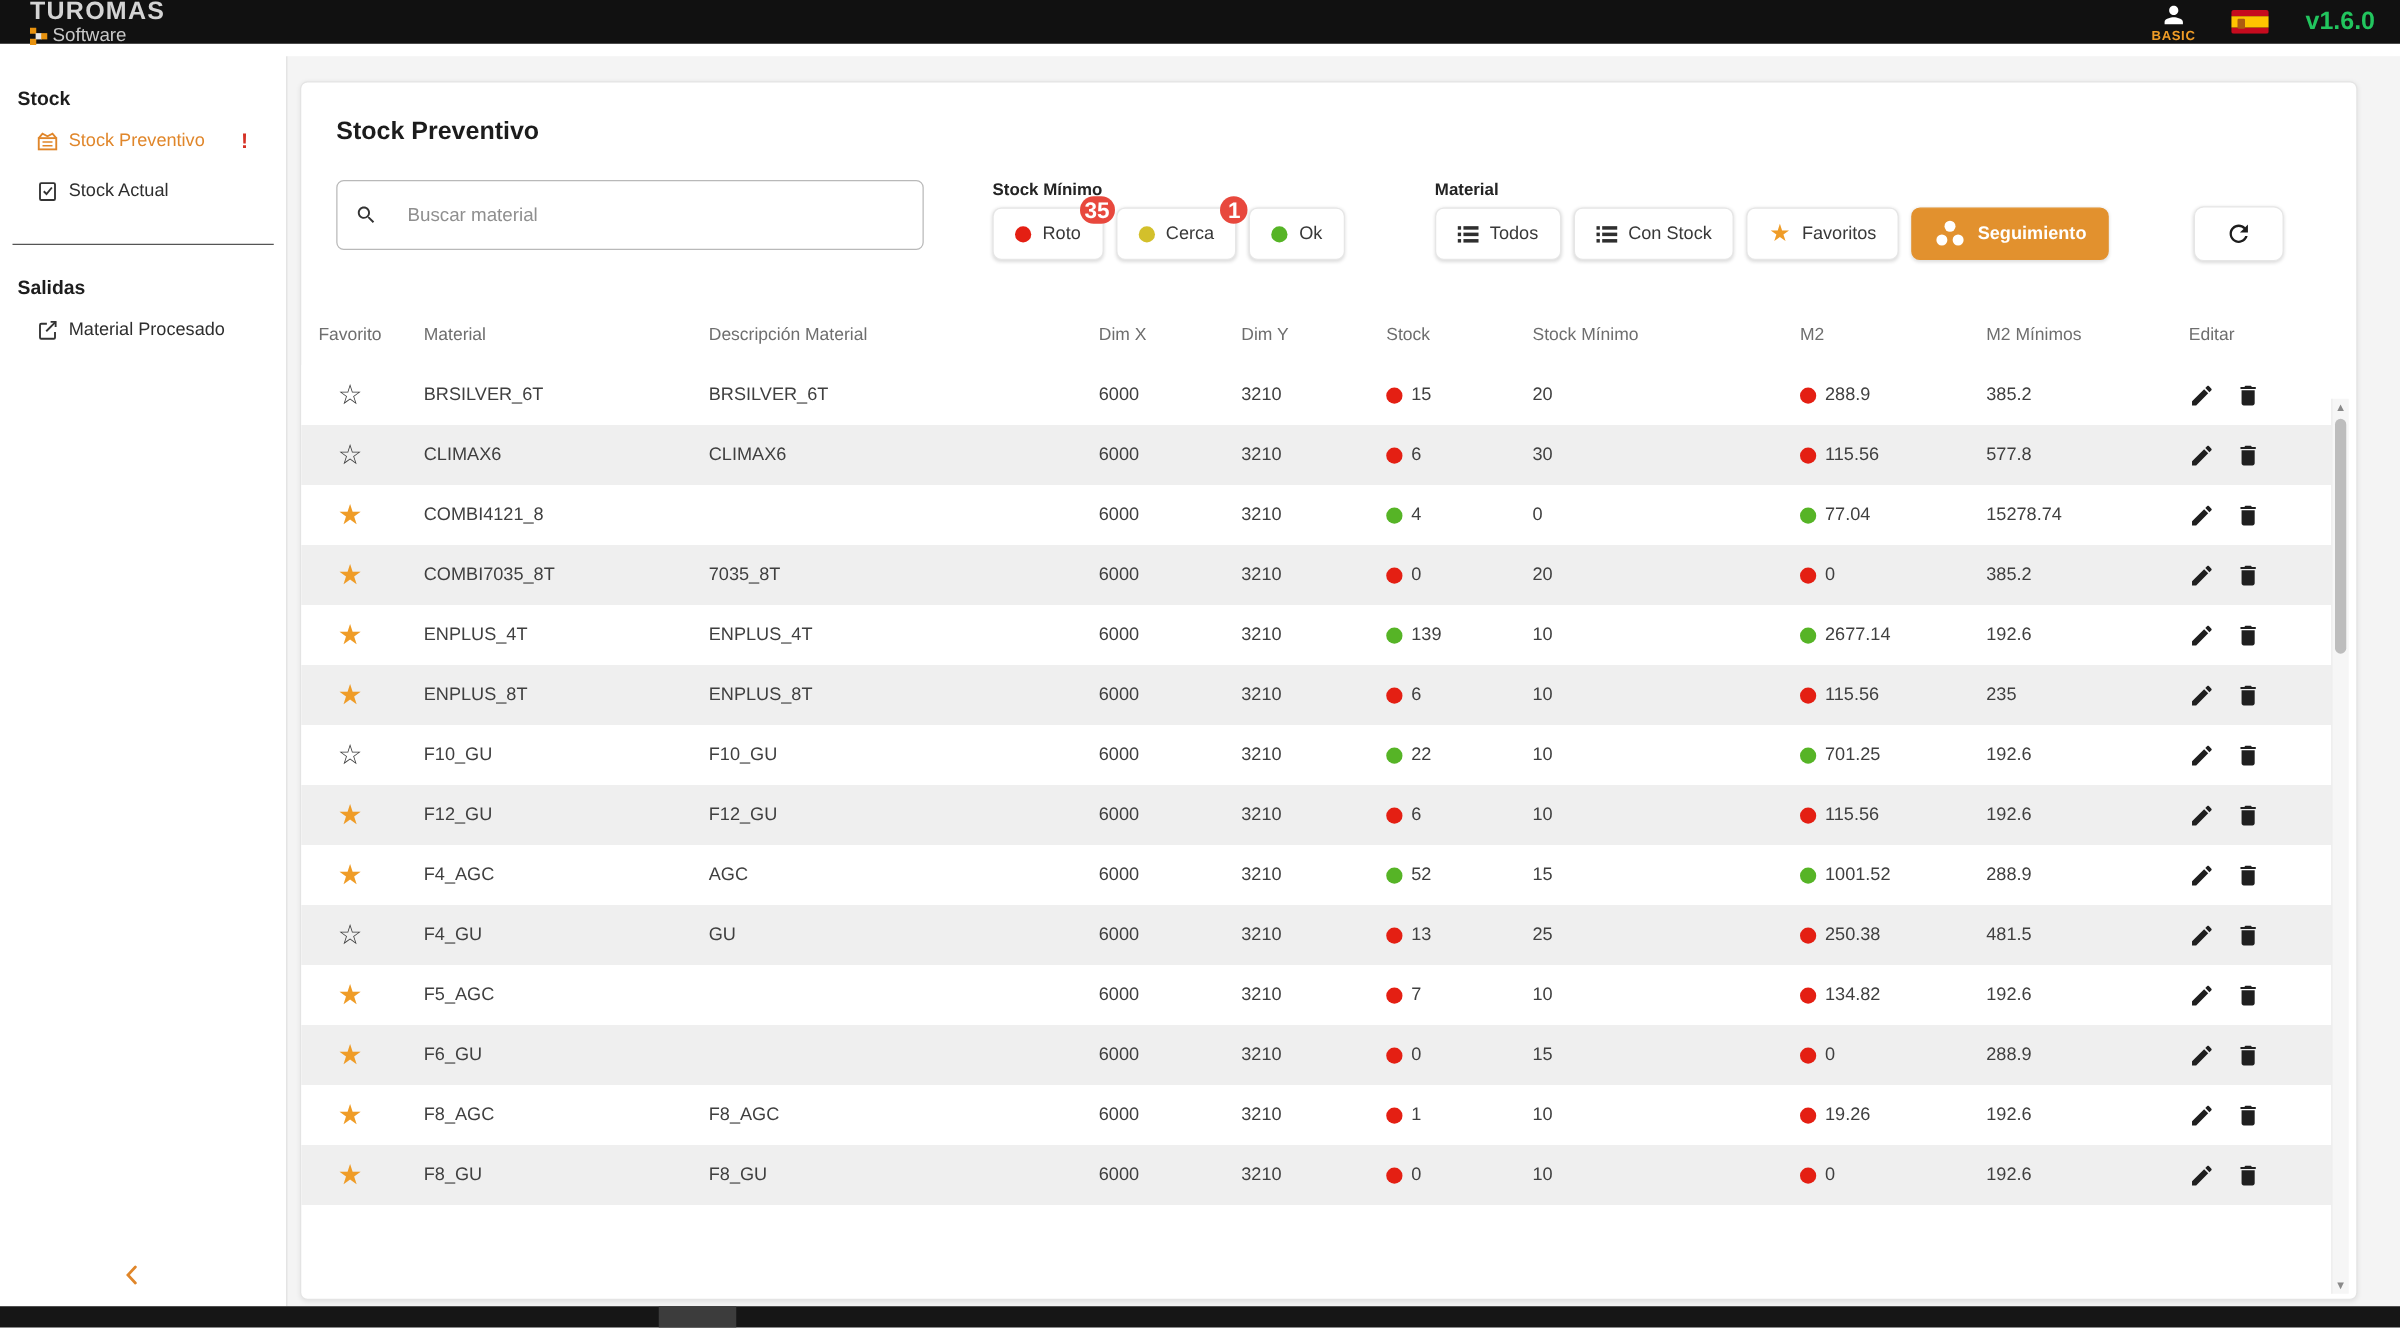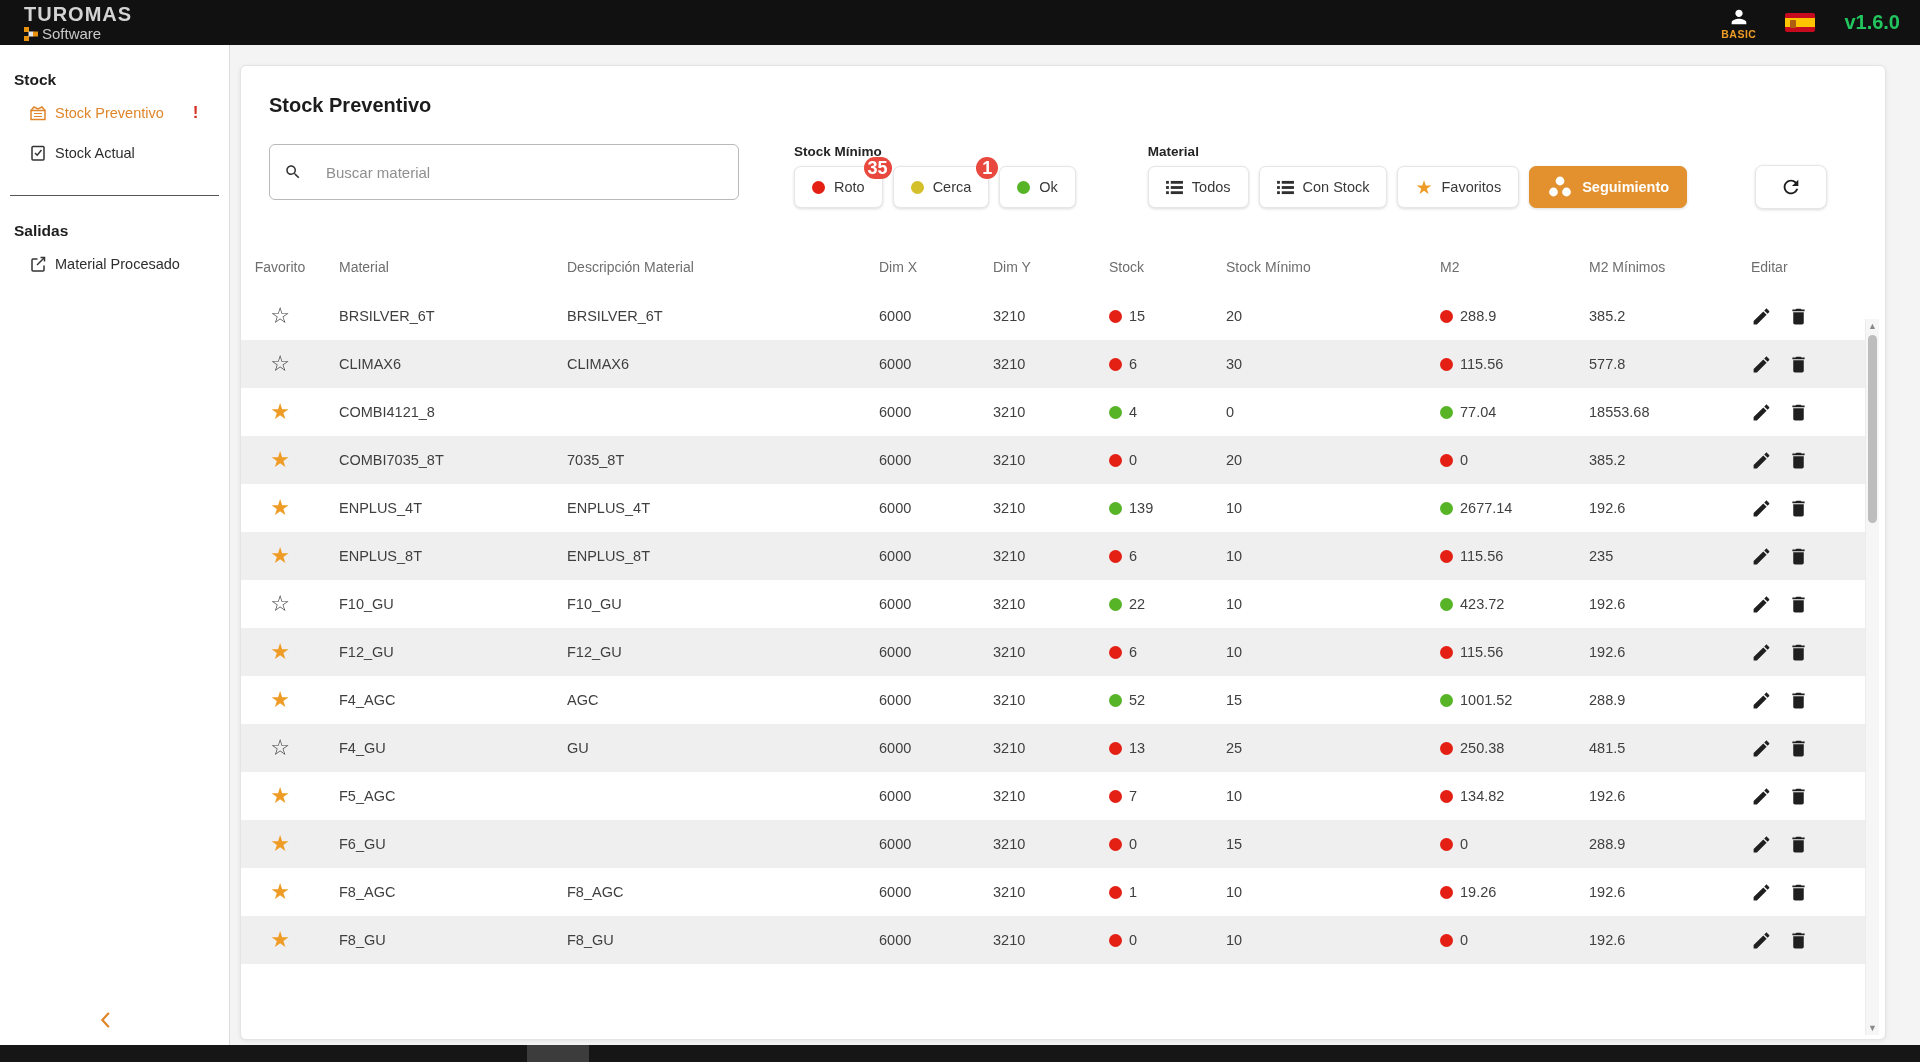--- a/index.html
+++ b/index.html
@@ -1,20 +1,20 @@
 <!DOCTYPE html>
 <html><head>
 <meta charset="utf-8">
 <style>
   * { margin:0; padding:0; box-sizing:border-box; }
   html,body { width:1920px; height:1062px; overflow:hidden; background:#fff;
               font-family:"Liberation Sans", sans-serif; }
 
   
-  .topbar { position:absolute; top:0; left:0; width:1920px; height:45px; background:#111;
+  .topbar { position:absolute; top:0; left:0; width:1920px; height:35px; background:#111;
             display:flex; align-items:center; justify-content:space-between; }
   .brand { margin-left:24px; display:flex; flex-direction:column; line-height:1; }
   .brand-title { color:#d4d4d4; font-weight:bold; font-size:20px; letter-spacing:1px; }
   .brand-sub { display:flex; align-items:center; gap:4px; margin-top:2px; }
   .brand-sub span.txt { color:#c9c9c9; font-size:15px; }
   .topbar-right { display:flex; align-items:center; gap:29px; margin-right:12px; }
   .user-block { display:flex; flex-direction:column; align-items:center; gap:0; }
   .user-role { color:#ef9c27; font-size:10.5px; font-weight:bold; letter-spacing:.5px; }
   .flag { width:30px; height:19px; border-radius:2px; overflow:hidden; position:relative;
           display:flex; flex-direction:column; }
@@ -369,21 +369,21 @@
               <div>3210</div>
               <div class="cell-dotnum">
                 <span class="dot" style="background: rgb(86, 180, 38);"></span>
                 <span>4</span>
               </div>
               <div>0</div>
               <div class="cell-dotnum">
                 <span class="dot" style="background: rgb(86, 180, 38);"></span>
                 <span>77.04</span>
               </div>
-              <div>18553.68</div>
+              <div>15278.74</div>
               <div class="cell-edit">
                 <span>
                   <svg class="edit-ico" viewBox="0 0 24 24" fill="currentColor">
                     <path d="M3 17.25V21h3.75L17.81 9.94l-3.75-3.75L3 17.25zM20.71 7.04c.39-.39.39-1.02 0-1.41l-2.34-2.34c-.39-.39-1.02-.39-1.41 0l-1.83 1.83 3.75 3.75 1.83-1.83z"></path>
                   </svg>
                 </span>
                 <span>
                   <svg class="edit-ico" viewBox="0 0 24 24" fill="currentColor">
                     <path d="M6 19c0 1.1.9 2 2 2h8c1.1 0 2-.9 2-2V7H6v12zM19 4h-3.5l-1-1h-5l-1 1H5v2h14V4z"></path>
                   </svg>
@@ -491,21 +491,21 @@
               <div>F10_GU</div>
               <div>6000</div>
               <div>3210</div>
               <div class="cell-dotnum">
                 <span class="dot" style="background: rgb(86, 180, 38);"></span>
                 <span>22</span>
               </div>
               <div>10</div>
               <div class="cell-dotnum">
                 <span class="dot" style="background: rgb(86, 180, 38);"></span>
-                <span>423.72</span>
+                <span>701.25</span>
               </div>
               <div>192.6</div>
               <div class="cell-edit">
                 <span>
                   <svg class="edit-ico" viewBox="0 0 24 24" fill="currentColor">
                     <path d="M3 17.25V21h3.75L17.81 9.94l-3.75-3.75L3 17.25zM20.71 7.04c.39-.39.39-1.02 0-1.41l-2.34-2.34c-.39-.39-1.02-.39-1.41 0l-1.83 1.83 3.75 3.75 1.83-1.83z"></path>
                   </svg>
                 </span>
                 <span>
                   <svg class="edit-ico" viewBox="0 0 24 24" fill="currentColor">

